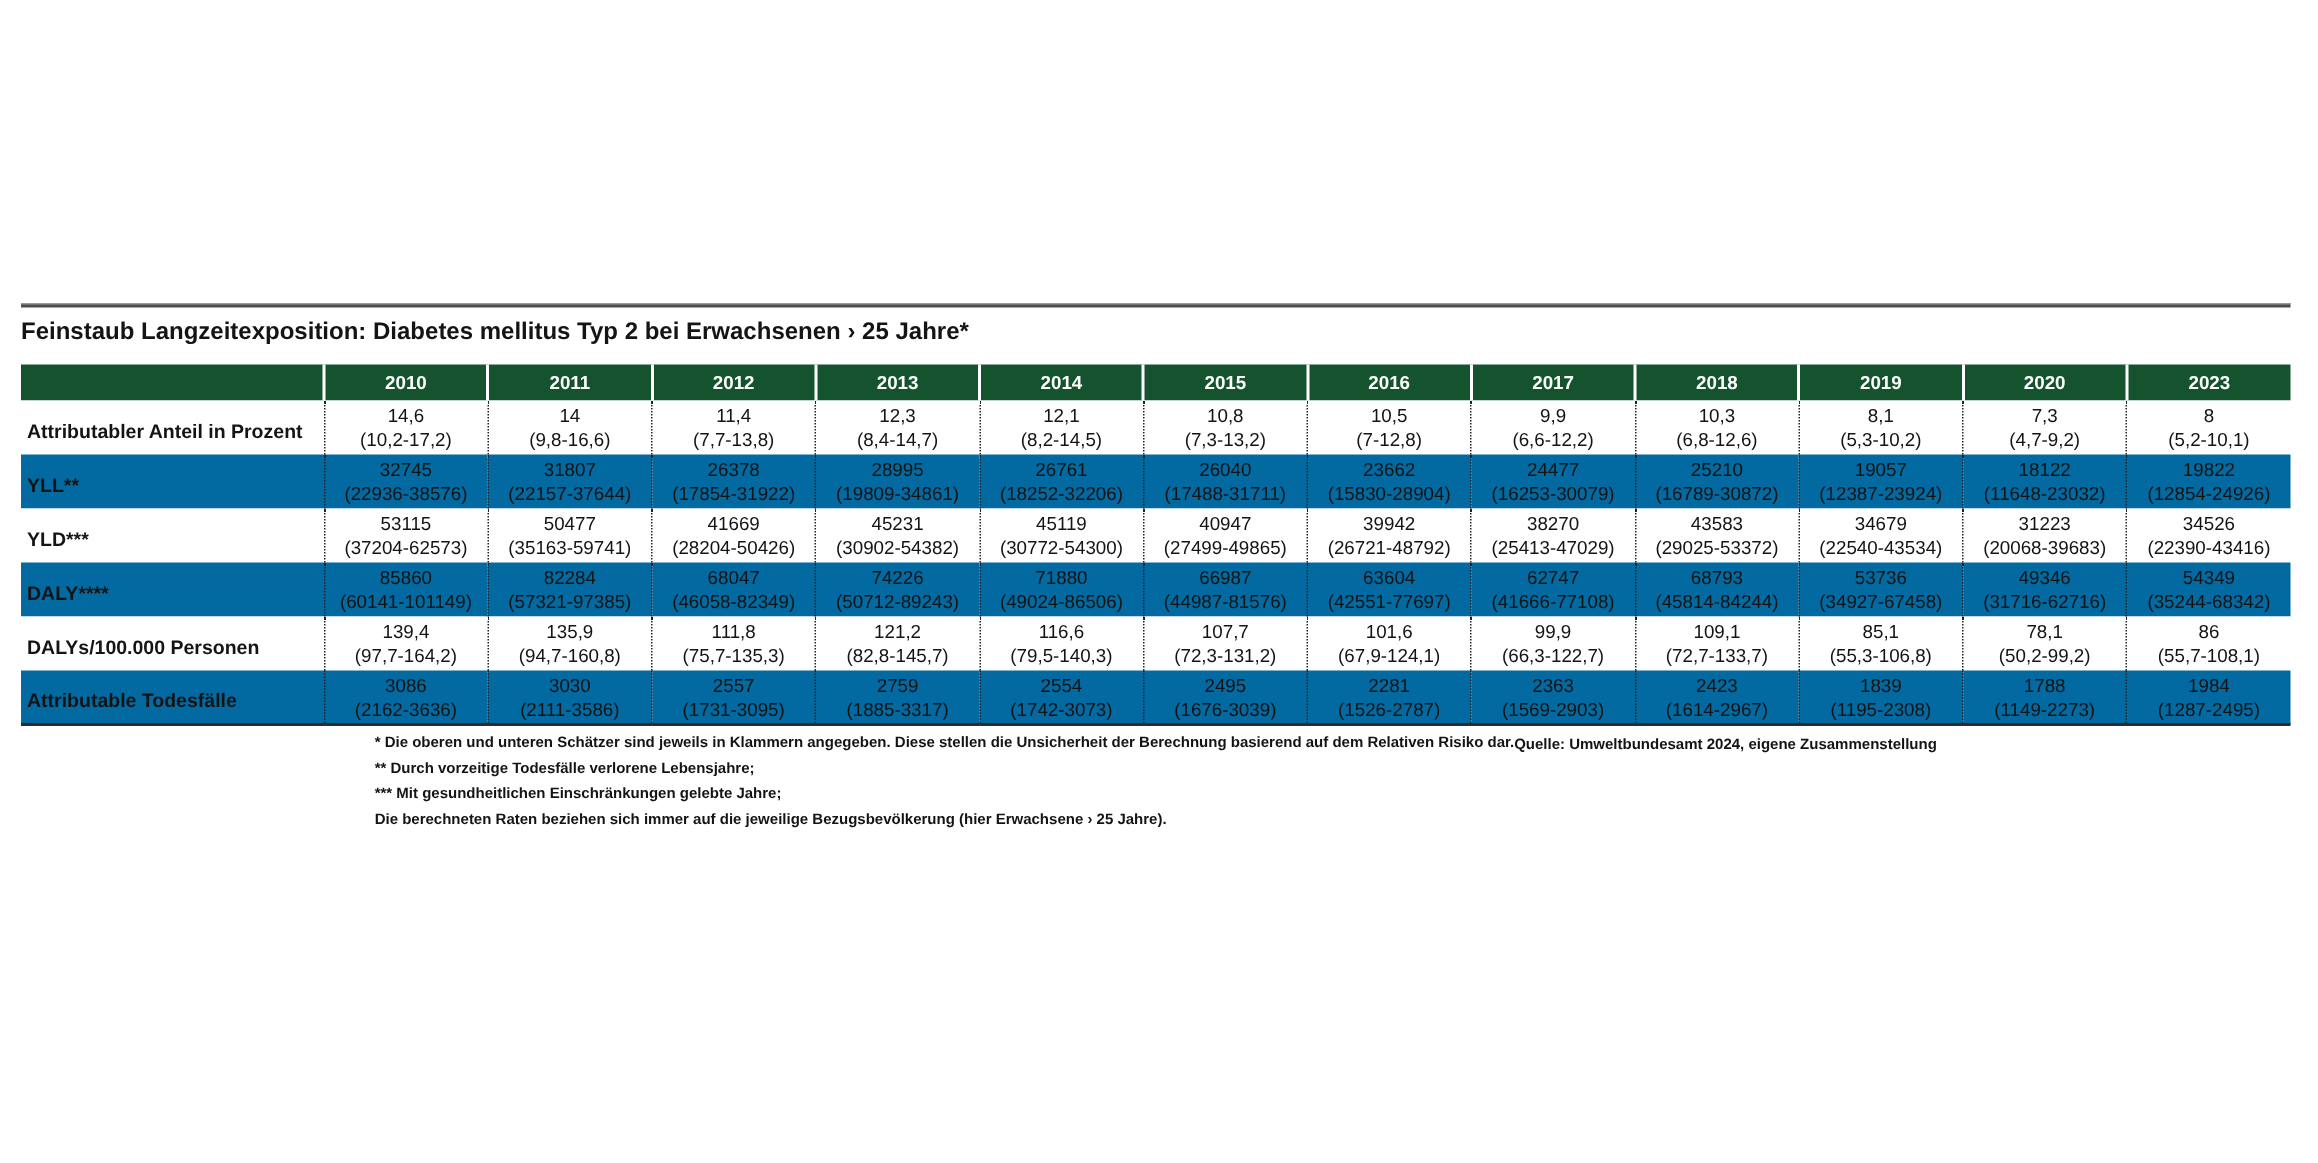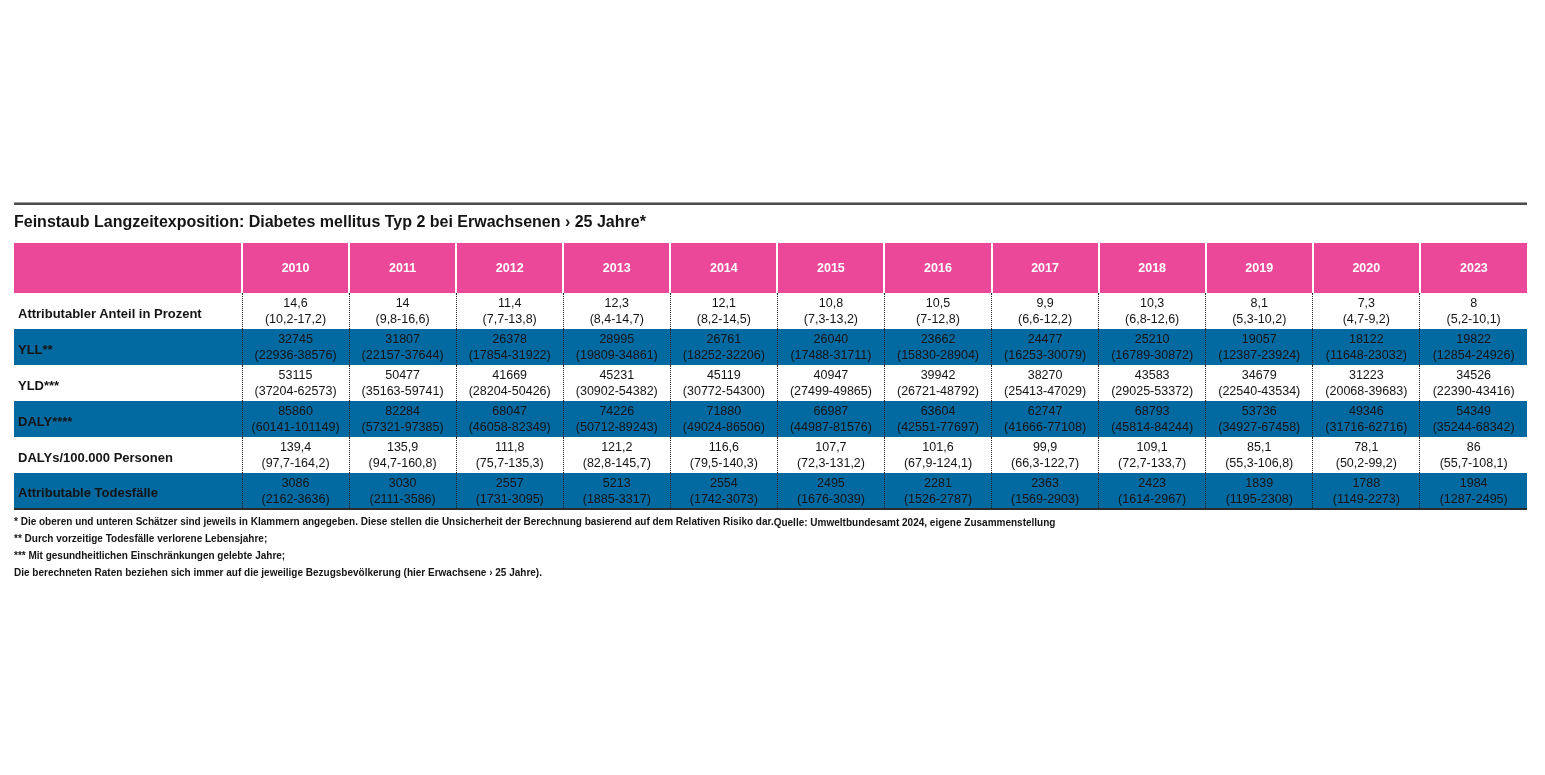--- a/index.html
+++ b/index.html
@@ -34,26 +34,26 @@
     letter-spacing: 0;
     color: #141414;
   }
   table.data-table {
     border-collapse: collapse;
     table-layout: fixed;
     width: 1513px;
     border-bottom: 2px solid #2b2b2b;
   }
   thead th {
-    background: #ec4899;
+    background: #14532d;
     color: #ffffff;
     font-size: 12.5px;
     font-weight: 700;
     height: 24px;
-    padding: 13px;
+    padding: 0;
     text-align: center;
     border-left: 2px solid #ffffff;
   }
   thead th.label-col {
     border-left: none;
     width: 201px;
   }
   tbody tr {
     height: 36px;
     background: #ffffff;
@@ -75,21 +75,21 @@
     padding: 1px 2px;
     line-height: 16px;
     color: #141414;
   }
   tbody td .val, tbody td .rng {
     line-height: 16px;
     white-space: nowrap;
   }
   .below-table {
     display: flex;
-    justify-content: flex-start;
+    justify-content: center;
     align-items: flex-start;
     margin-top: 7px;
     width: 100%;
   }
   .footnotes {
     max-width: 1100px;
   }
   .footnote {
     font-size: 10px;
     font-weight: 700;
@@ -394,21 +394,21 @@
           </td>
           <td>
             <div class="val">3030</div>
             <div class="rng">(2111-3586)</div>
           </td>
           <td>
             <div class="val">2557</div>
             <div class="rng">(1731-3095)</div>
           </td>
           <td>
-            <div class="val">5213</div>
+            <div class="val">2759</div>
             <div class="rng">(1885-3317)</div>
           </td>
           <td>
             <div class="val">2554</div>
             <div class="rng">(1742-3073)</div>
           </td>
           <td>
             <div class="val">2495</div>
             <div class="rng">(1676-3039)</div>
           </td>

